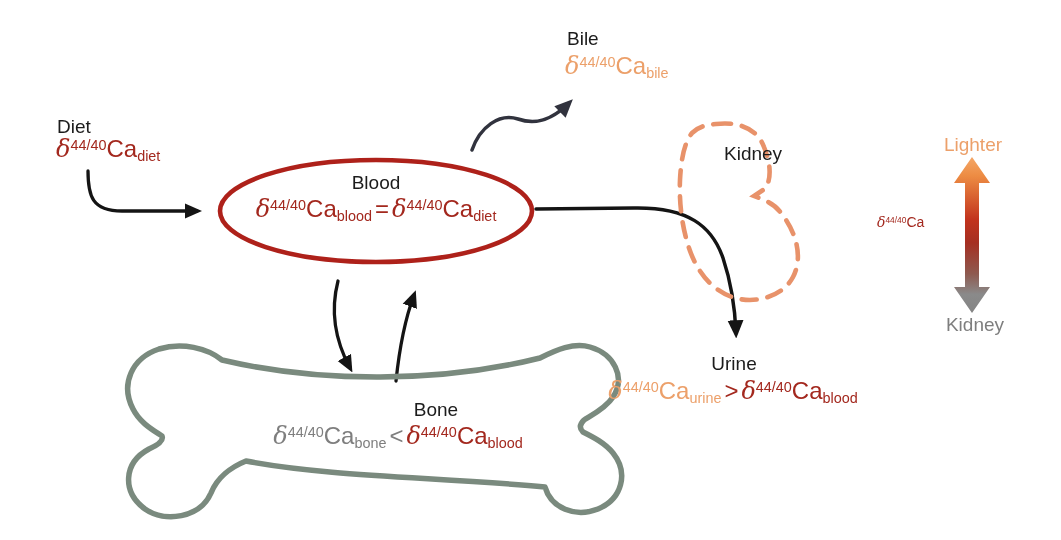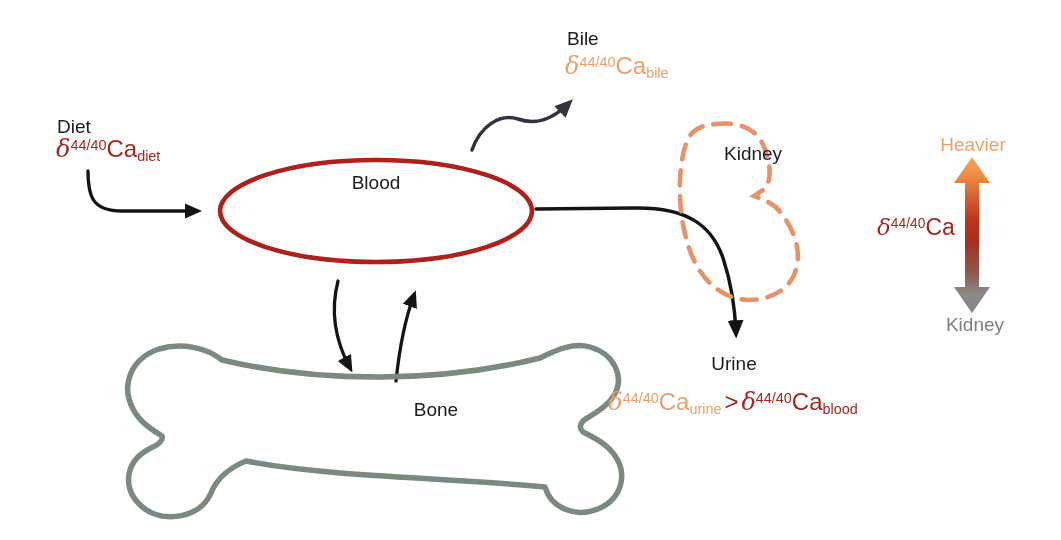--- a/index.html
+++ b/index.html
@@ -94,34 +94,40 @@
 
     <polygon points="972,157 990,183 979,183 979,287 990,287 972,313 954,287 965,287 965,183 954,183" fill="url(#scaleGrad)"></polygon>
   </svg>
 
   <div class="label" style="left:57px;top:117px;">Diet</div>
   <div class="formula red" style="left:56px;top:136px;">
     <span><span class="delta">δ</span><sup>44/40</sup><span>Ca</span><sub>diet</sub></span>
   </div>
 
   <div class="label center" style="left:376px;top:173px;">Blood</div>
+  <div class="formula red center" style="left:376px;top:196px;">
+    <span><span class="delta">δ</span><sup>44/40</sup><span>Ca</span><sub>blood</sub></span><span class="op">=</span><span><span class="delta">δ</span><sup>44/40</sup><span>Ca</span><sub>diet</sub></span>
+  </div>
 
   <div class="label" style="left:567px;top:29px;">Bile</div>
   <div class="formula orange" style="left:565px;top:53px;">
     <span><span class="delta">δ</span><sup>44/40</sup><span>Ca</span><sub>bile</sub></span>
   </div>
 
   <div class="label" style="left:724px;top:144px;">Kidney</div>
 
   <div class="label center" style="left:734px;top:354px;">Urine</div>
-  <div class="formula center" style="left:733px;top:389px;">
+  <div class="formula center" style="left:733px;top:378px;">
     <span class="orange"><span class="delta">δ</span><sup>44/40</sup><span>Ca</span><sub>urine</sub></span><span class="op red">&gt;</span><span class="red"><span class="delta">δ</span><sup>44/40</sup><span>Ca</span><sub>blood</sub></span>
   </div>
 
   <div class="label center" style="left:436px;top:400px;">Bone</div>
+  <div class="formula center" style="left:398px;top:423px;">
+    <span class="gray"><span class="delta">δ</span><sup>44/40</sup><span>Ca</span><sub>bone</sub></span><span class="op gray">&lt;</span><span class="red"><span class="delta">δ</span><sup>44/40</sup><span>Ca</span><sub>blood</sub></span>
+  </div>
 
-  <div class="legend-word orange center" style="left:973px;top:134px;">Heavier</div>
-  <div class="formula red" style="left:877px;top:215px;font-size:23px;">
+  <div class="legend-word orange center" style="left:973px;top:134px;">Lighter</div>
+  <div class="formula red" style="left:877px;top:215px;font-size:14px;">
     <span><span class="delta">δ</span><sup>44/40</sup><span>Ca</span></span>
   </div>
   <div class="legend-word gray center" style="left:975px;top:314px;">Kidney</div>
 
 </div>
 
 </body></html>

